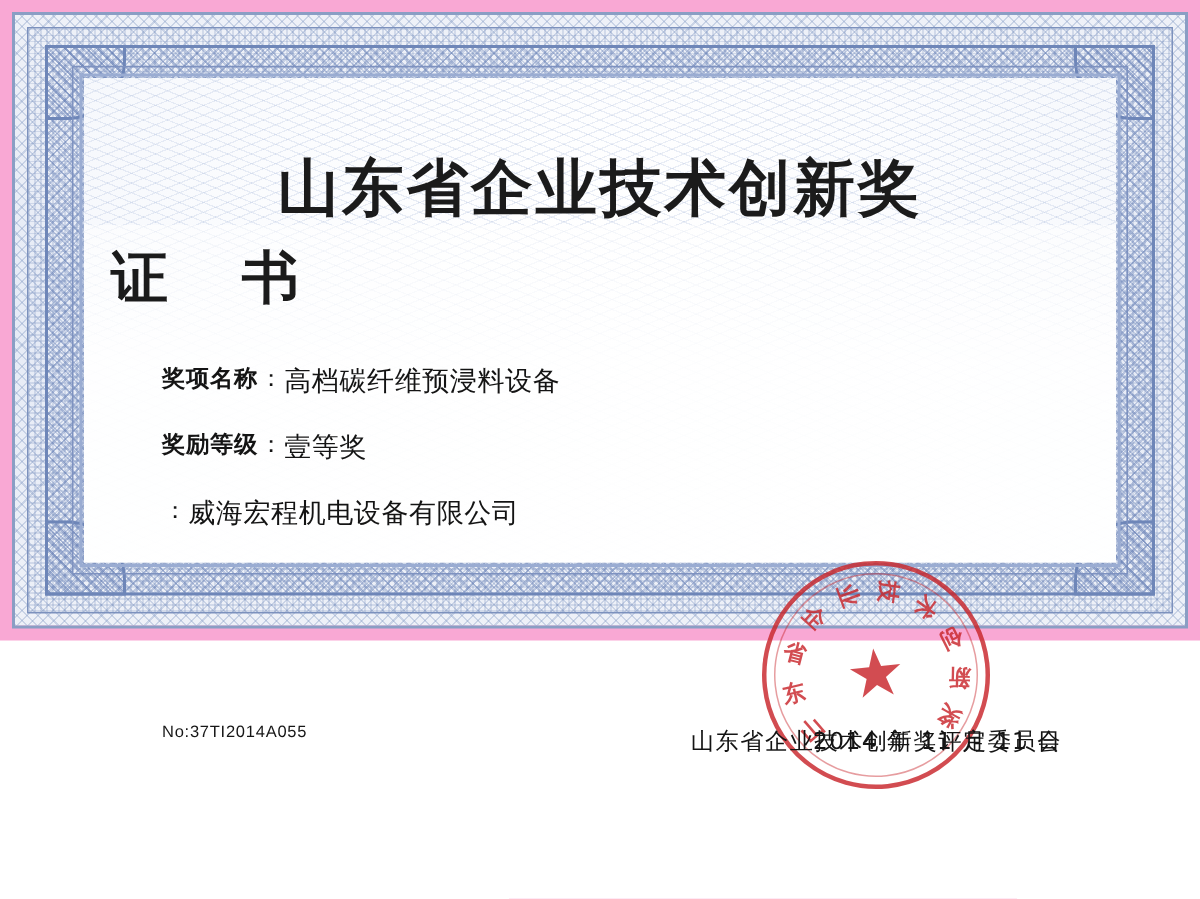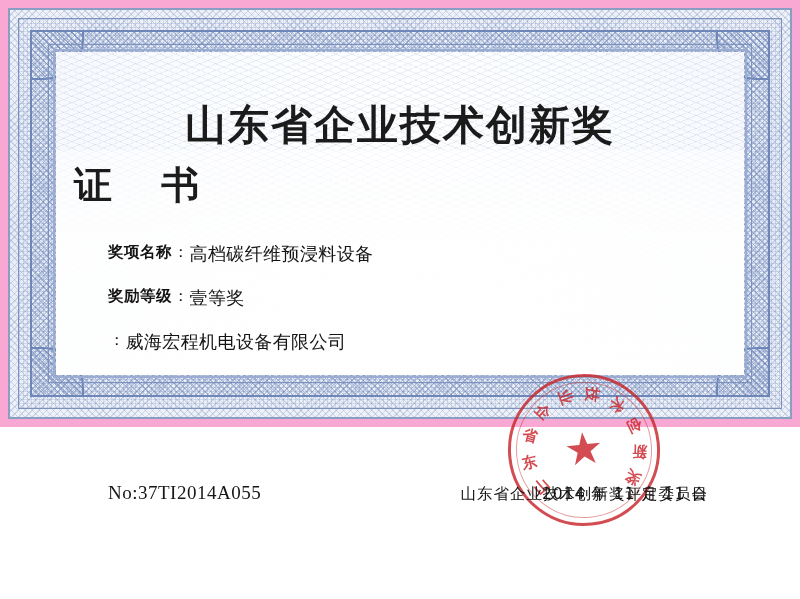--- a/index.html
+++ b/index.html
@@ -295,22 +295,22 @@
     font-family: "DejaVu Sans", "Liberation Sans", sans-serif;
     font-size: 15.5px;
     color: #141414;
     letter-spacing: 1px;
     white-space: nowrap;
   }
   .serial {
     position: absolute;
     left: 52px;
     top: 430px;
-    font-family: Liberation Serif, serif;
-    font-size: 19px;
+    font-family: Liberation Sans, sans-serif;
+    font-size: 11px;
     color: #161616;
     letter-spacing: 0.5px;
     white-space: nowrap;
   }
 </style>
 </head>
 <body>
 
 <div class="certificate">
 

